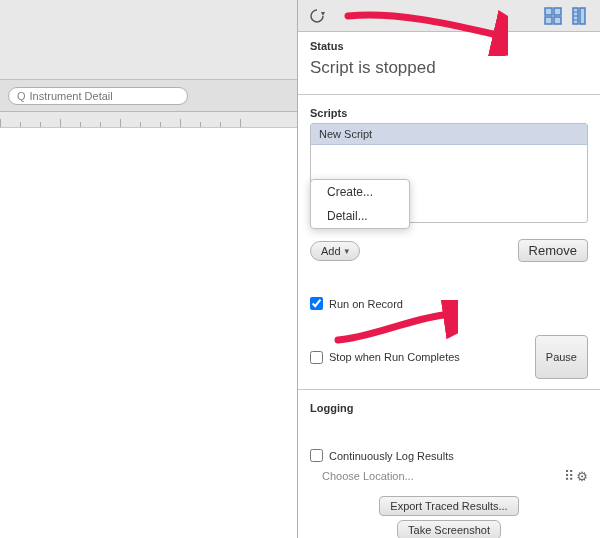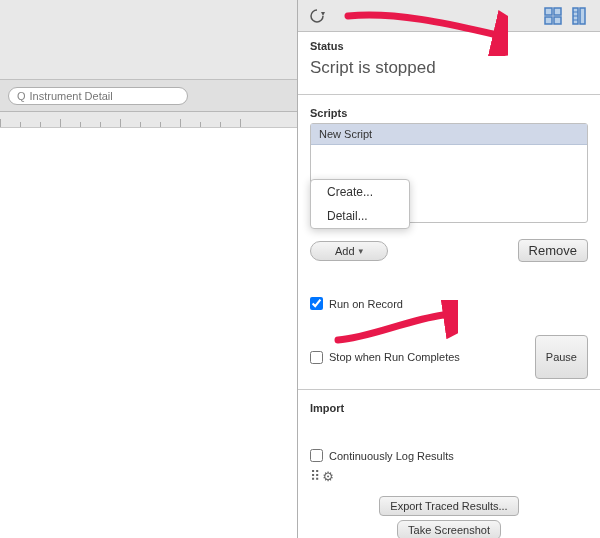--- a/index.html
+++ b/index.html
@@ -152,21 +152,21 @@
       padding: 4px 12px 8px 12px;
       position: relative;
     }
 
     .add-btn {
       display: flex;
       align-items: center;
       background: linear-gradient(to bottom, #f5f5f5, #e0e0e0);
       border: 1px solid #b0b0b0;
       border-radius: 10px;
-      padding: 3px 24px;
+      padding: 3px 10px;
       font-size: 11px;
       cursor: pointer;
       color: #333;
     }
 
     .add-btn .dropdown-arrow {
       margin-left: 4px;
       font-size: 9px;
       color: #555;
     }
@@ -414,29 +414,30 @@
       <div style="display:flex;align-items:center;">
         <input type="checkbox" style="margin-right: 6px;">
         <label style="font-size:11px;color:#333;">Stop when Run Completes</label>
       </div>
       <button class="pause-btn">Pause</button>
     </div>
 
     <div class="divider"></div>
 
     <div class="panel-section">
-      <div class="section-label">Import</div>
+      <div class="section-label">Logging</div>
     </div>
 
     <div class="checkbox-row">
       <input type="checkbox" style="margin-right: 6px;">
       <label>Continuously Log Results</label>
     </div>
 
     <div style="display:flex;align-items:center;justify-content:space-between;padding:4px 12px;">
+      <span class="choose-location">Choose Location...</span>
       <div style="display:flex;align-items:center;gap:2px;">
         <span class="stepper-icon">⠿</span>
         <span class="gear-icon-small">⚙</span>
       </div>
     </div>
 
     <div style="text-align:center;padding:4px 12px;">
       <button class="export-btn">Export Traced Results...</button>
       <button class="screenshot-btn">Take Screenshot</button>
     </div>

